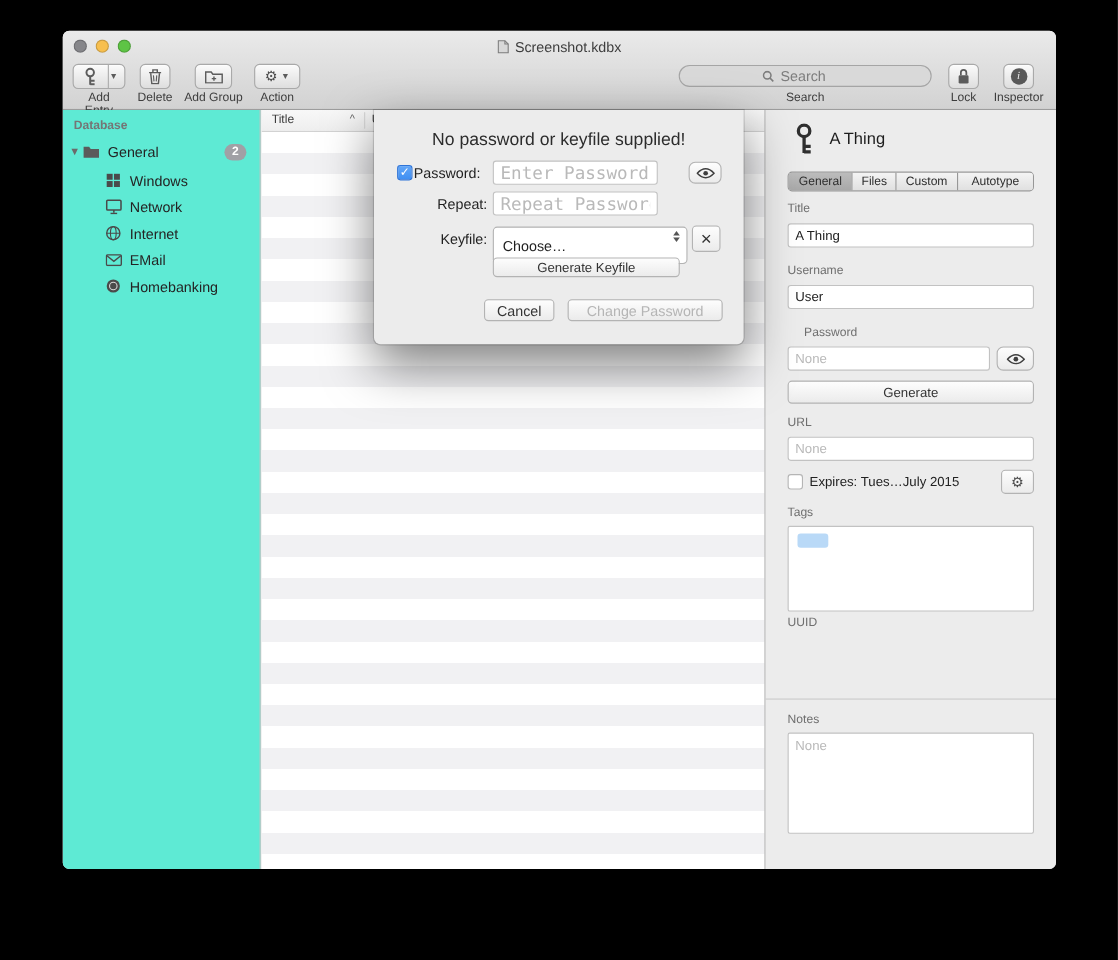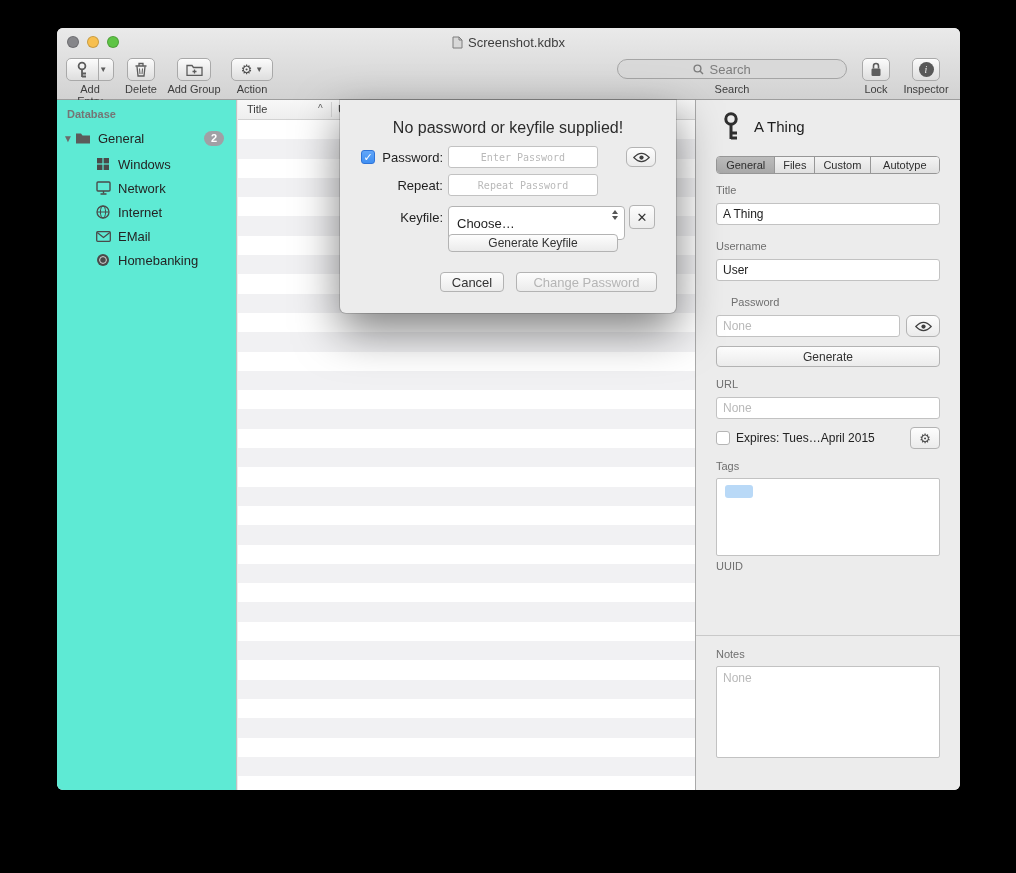--- a/index.html
+++ b/index.html
@@ -78,21 +78,21 @@
   .tag-pill{position:absolute;left:8px;top:6px;width:28px;height:13px;background:var(--tag_blue,#b9d9f7);
           border-radius:3px;}
   .placeholder-text{position:absolute;left:6px;top:4px;font-size:12px;color:#b9b9b9;}
   .insp-divider{position:absolute;left:0;top:535px;width:100%;height:1px;background:#c9c9c9;}
   .gear-glyph{font-size:13px;color:#4c4c4c;line-height:1;}
   
   .dialog{position:absolute;left:283px;top:0;width:336px;height:213px;background:#ececec;
           border-radius:0 0 6px 6px;box-shadow:0 18px 45px rgba(0,0,0,.5),0 0 0 1px rgba(0,0,0,.15);z-index:10;}
   .dlg-message{position:absolute;left:0;right:0;top:19px;text-align:center;font-size:16px;color:#2c2c2c;}
   .dlg-label{position:absolute;left:30px;width:73px;text-align:right;font-size:13px;color:#1f1f1f;}
-  .dlg-field{left:108px;width:150px;font-size:10px;text-align:center;}
+  .dlg-field{left:108px;width:150px;font-size:16px;}
   .eye-btn{border-radius:6px;}
   .eye-svg{width:17px;height:11px;color:#3f3f3f;}
   .popup{position:absolute;left:108px;top:106px;width:177px;height:34px;box-sizing:border-box;
           background:#fff;border:1px solid #b3b3b3;border-radius:4px;display:flex;align-items:center;
           font-size:13px;color:#1f1f1f;padding-left:8px;}
   .stepper{position:absolute;right:6px;top:3px;display:flex;flex-direction:column;gap:2px;align-items:center;}
   .tri-up{width:0;height:0;border-left:3.5px solid transparent;border-right:3.5px solid transparent;
           border-bottom:4.5px solid #555;}
   .tri-down{width:0;height:0;border-left:3.5px solid transparent;border-right:3.5px solid transparent;
           border-top:4.5px solid #555;}
@@ -297,21 +297,21 @@
             <circle cx="10" cy="6" r="2.5" fill="currentColor"></circle>
           </svg>
         </div>
 
         <div class="push-btn" style="left:20px;top:246px;width:224px;height:21px;">Generate</div>
 
         <div class="insp-label" style="left:20px;top:278px;">URL</div>
         <input class="field" style="left: 20px; top: 297px; width: 224px;" placeholder="None">
 
         <div class="checkbox unchecked" style="left:20px;top:331px;"></div>
-        <div style="position:absolute;left:40px;top:331px;font-size:12px;color:#222;">Expires: Tues…April 2015</div>
+        <div style="position:absolute;left:40px;top:331px;font-size:12px;color:#222;">Expires: Tues…July 2015</div>
         <div class="push-btn" style="left:214px;top:327px;width:30px;height:22px;">
           <span class="gear-glyph">⚙</span>
         </div>
 
         <div class="insp-label" style="left:20px;top:360px;">Tags</div>
         <div class="box" style="left:20px;top:378px;width:224px;height:78px;">
           <span class="tag-pill"></span>
         </div>
 
         <div class="insp-label" style="left:20px;top:460px;">UUID</div>
@@ -321,21 +321,21 @@
         <div class="insp-label" style="left:20px;top:548px;">Notes</div>
         <div class="box" style="left:20px;top:566px;width:224px;height:92px;">
           <span class="placeholder-text">None</span>
         </div>
       </div>
 
       <div class="dialog">
         <div class="dlg-message">No password or keyfile supplied!</div>
 
         <div class="checkbox checked" style="left:21px;top:50px;">✓</div>
-        <div class="dlg-label" style="top:50px;">Password:</div>
+        <div class="dlg-label" style="top:50px;text-align:center;">Password:</div>
         <input class="field mono dlg-field" style="top: 46px;" placeholder="Enter Password">
         <div class="push-btn eye-btn" style="left:286px;top:47px;width:30px;height:20px;">
           <svg class="eye-svg" viewBox="0 0 20 12">
             <path d="M1 6 Q10 -3.5 19 6 Q10 15.5 1 6 Z" fill="none" stroke="currentColor" stroke-width="1.5"></path>
             <circle cx="10" cy="6" r="2.5" fill="currentColor"></circle>
           </svg>
         </div>
 
         <div class="dlg-label" style="top:78px;">Repeat:</div>
         <input class="field mono dlg-field" style="top: 74px;" placeholder="Repeat Password">

